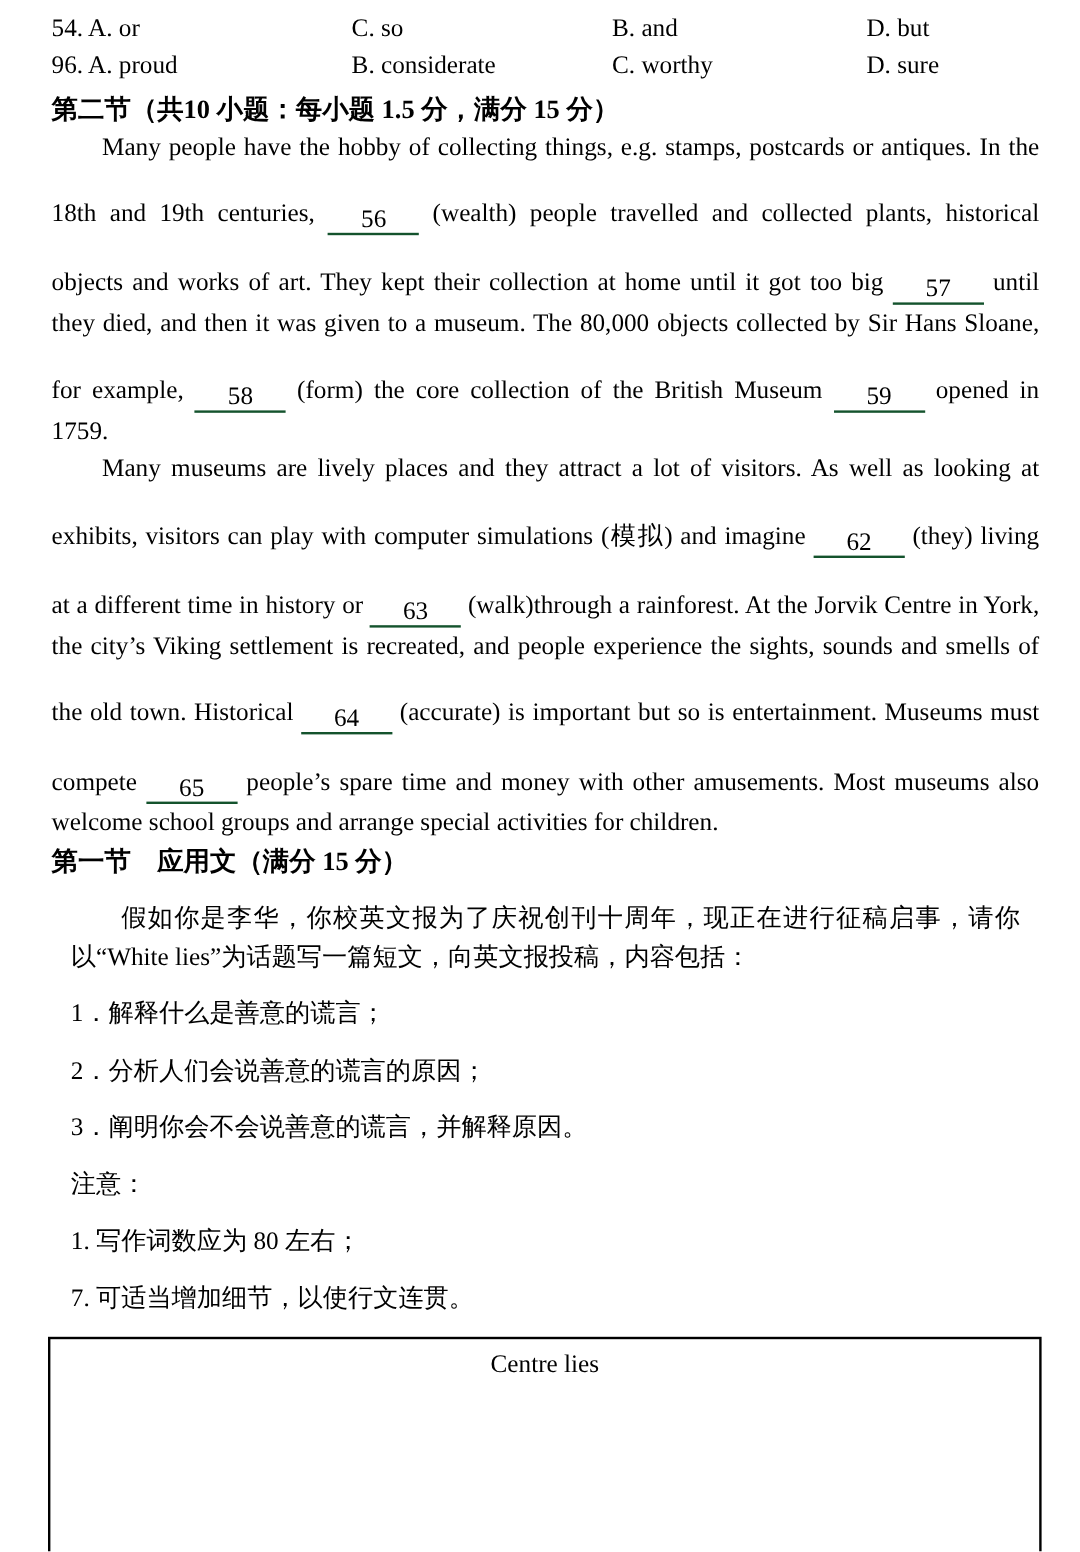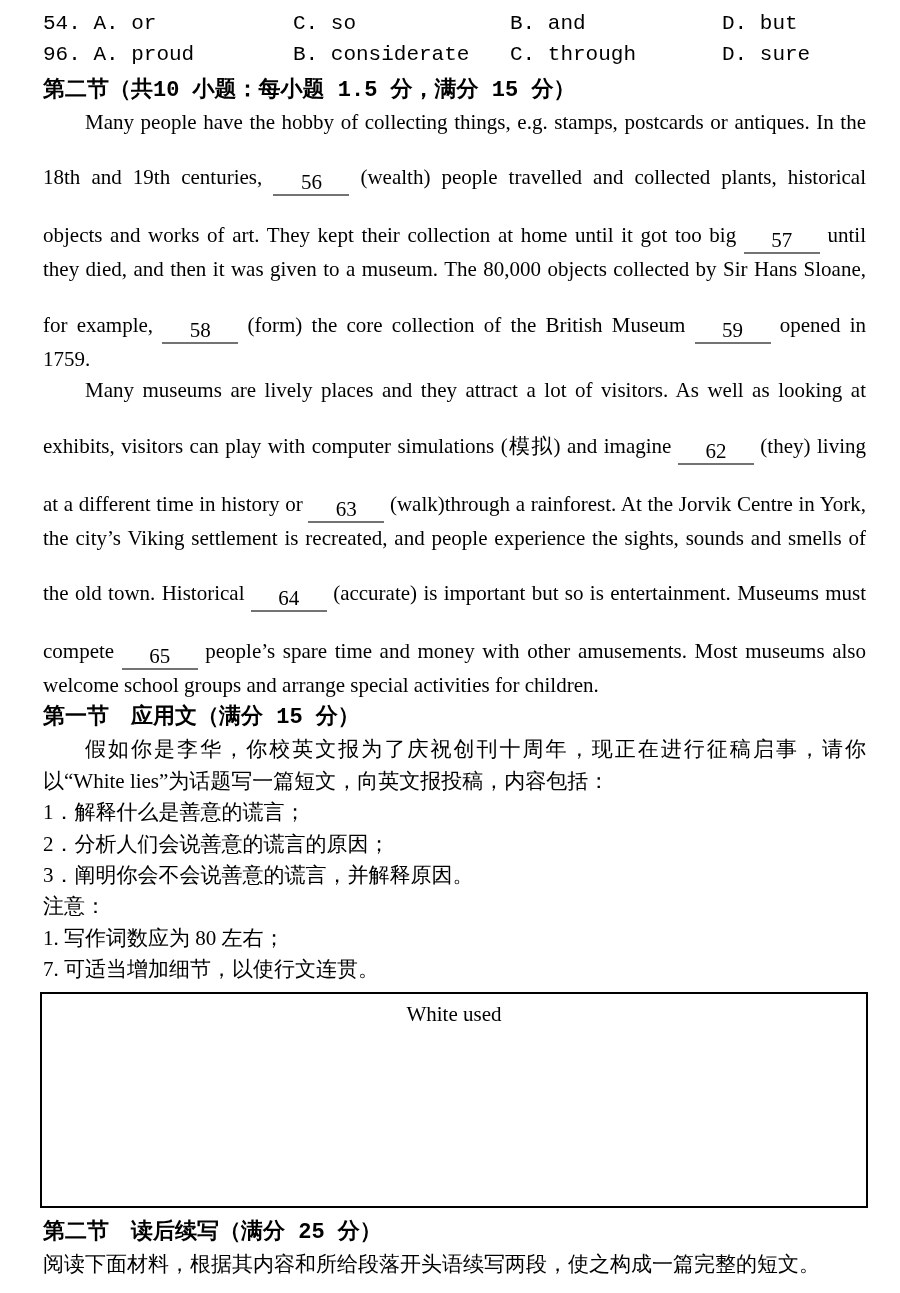--- a/index.html
+++ b/index.html
@@ -9,53 +9,53 @@
     height: 1293px;
     background: #ffffff;
     color: #000;
     font-family: "Liberation Serif", serif;
     font-size: 21px;
     box-sizing: border-box;
     padding: 8px 34px 0 43px;
     overflow: hidden;
   }
   
-  .options { margin: 0 0 4px 0; font-family: Liberation Mono, monospace; }
+  .options { margin: 0 0 4px 0; }
   .opt-row {
     display: grid;
     grid-template-columns: 250px 217px 212px 1fr;
     line-height: 31px;
   }
   
   .h-bold {
-    font-family: Liberation Mono, monospace;
+    font-family: Liberation Serif, serif;
     font-weight: bold;
     font-size: 22px;
     line-height: 33px;
     margin: 0;
   }
   
   .para {
     margin: 0;
     line-height: 31.4px;
     text-align: justify;
     text-indent: 42px;
   }
   .cn {
-    margin: 0;
+    margin: 16px;
     line-height: 31.4px;
     text-align: justify;
   }
   .cn.indent { text-indent: 42px; }
   
   .blank {
     display: inline-block;
     width: 76px;
     text-align: center;
-    border-bottom: 2px solid #737373;
+    border-bottom: 2px solid #14532d;
     line-height: 24px;
     vertical-align: -5px;
     text-indent: 0;
     margin-top: 32px;
   }
   
   .write-box {
     box-sizing: border-box;
     margin-left: -3px;
     width: 828px;
@@ -83,21 +83,21 @@
   <div class="options">
     <div class="opt-row">
       <span>54. A. or</span>
       <span>C. so</span>
       <span>B. and</span>
       <span>D. but</span>
     </div>
     <div class="opt-row">
       <span>96. A. proud</span>
       <span>B. considerate</span>
-      <span>C. through</span>
+      <span>C. worthy</span>
       <span>D. sure</span>
     </div>
   </div>
 
   <h2 class="h-bold">第二节（共10 小题：每小题 1.5 分，满分 15 分）</h2>
 
   <p class="para"><span>Many people have the hobby of collecting things, e.g. stamps, postcards or antiques. In the 18th and 19th centuries, </span><span class="blank">56</span><span> (wealth) people travelled and collected plants, historical objects and works of art. They kept their collection at home until it got too big </span><span class="blank">57</span><span> until they died, and then it was given to a museum. The 80,000 objects collected by Sir Hans Sloane, for example, </span><span class="blank">58</span><span> (form) the core collection of the British Museum </span><span class="blank">59</span><span> opened in 1759.</span></p>
 
 
   <p class="para"><span>Many museums are lively places and they attract a lot of visitors. As well as looking at exhibits, visitors can play with computer simulations (模拟) and imagine </span><span class="blank">62</span><span> (they) living at a different time in history or </span><span class="blank">63</span><span> (walk)through a rainforest. At the Jorvik Centre in York, the city’s Viking settlement is recreated, and people experience the sights, sounds and smells of the old town. Historical </span><span class="blank">64</span><span> (accurate) is important but so is entertainment. Museums must compete </span><span class="blank">65</span><span> people’s spare time and money with other amusements. Most museums also welcome school groups and arrange special activities for children.</span></p>
@@ -108,21 +108,21 @@
 
   <p class="cn">1．解释什么是善意的谎言；</p>
   <p class="cn">2．分析人们会说善意的谎言的原因；</p>
   <p class="cn">3．阐明你会不会说善意的谎言，并解释原因。</p>
 
   <p class="cn">注意：</p>
   <p class="cn">1. 写作词数应为 80 左右；</p>
   <p class="cn">7. 可适当增加细节，以使行文连贯。</p>
 
   <div class="write-box">
-    <div class="box-title">White used</div>
+    <div class="box-title">Centre lies</div>
   </div>
 
   <h2 class="h-bold">第二节　读后续写（满分 25 分）</h2>
   <p class="cn">阅读下面材料，根据其内容和所给段落开头语续写两段，使之构成一篇完整的短文。</p>
 
   <div class="footer">9</div>
 
 </div>
 
 </body></html>

